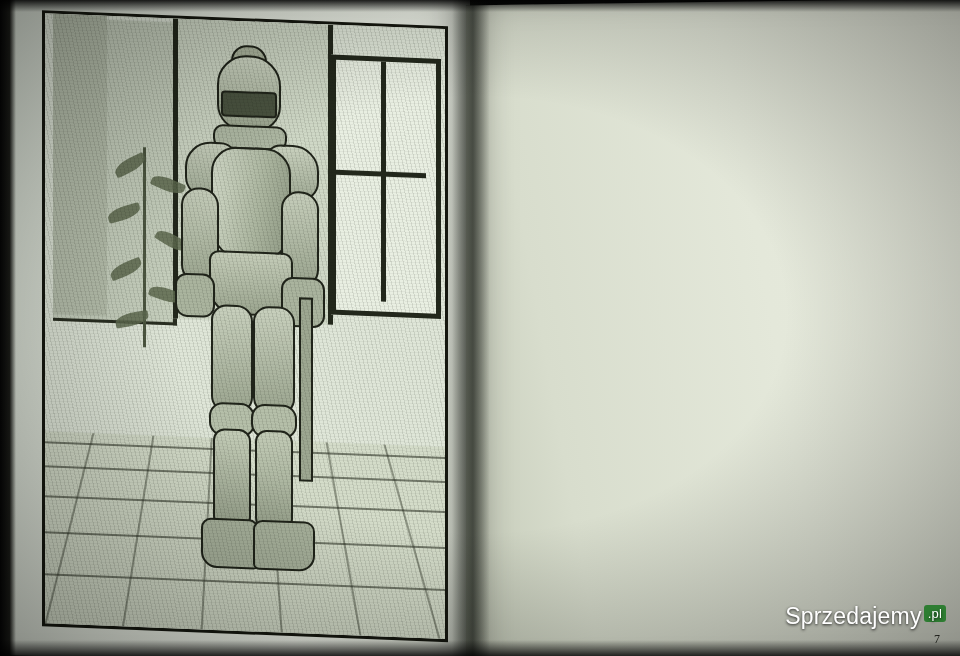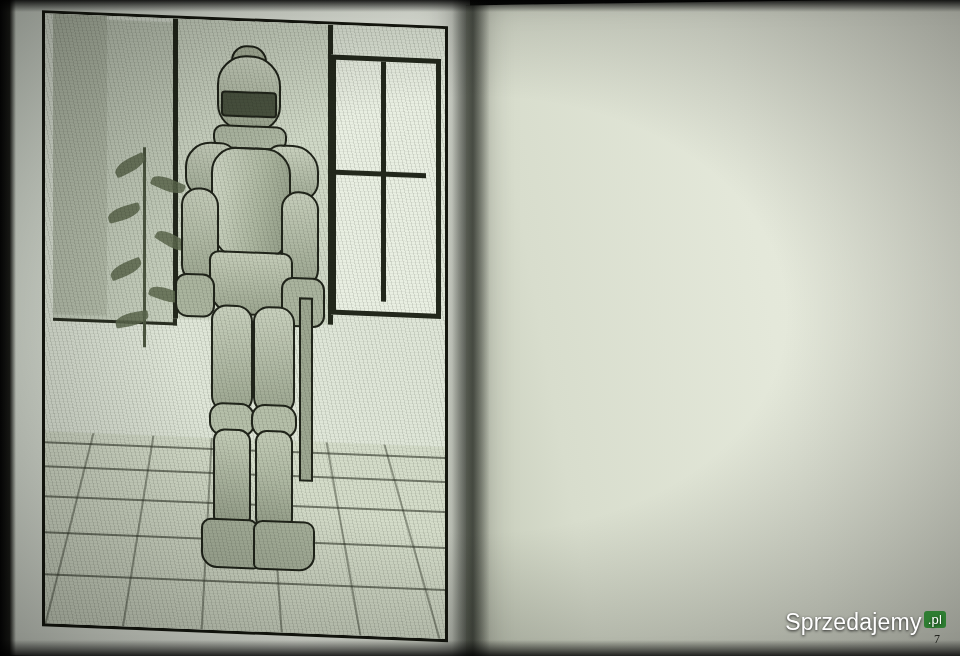--- a/index.html
+++ b/index.html
@@ -303,21 +303,21 @@
     bottom: 12px;
     font-size: 12px;
     color: #1a1c14;
     transform: skewY(-0.85deg);
   }
 
   
   .watermark {
     position: absolute;
     right: 14px;
-    bottom: 20px;
+    bottom: 26px;
     font-family: "Liberation Sans", sans-serif;
     font-size: 23px;
     color: #ffffff;
     letter-spacing: 0.2px;
     text-shadow: 0 1px 3px rgba(0,0,0,0.85);
   }
   .watermark .tld {
     display: inline-block;
     background: #2e7d32;
     color: #ffffff;

